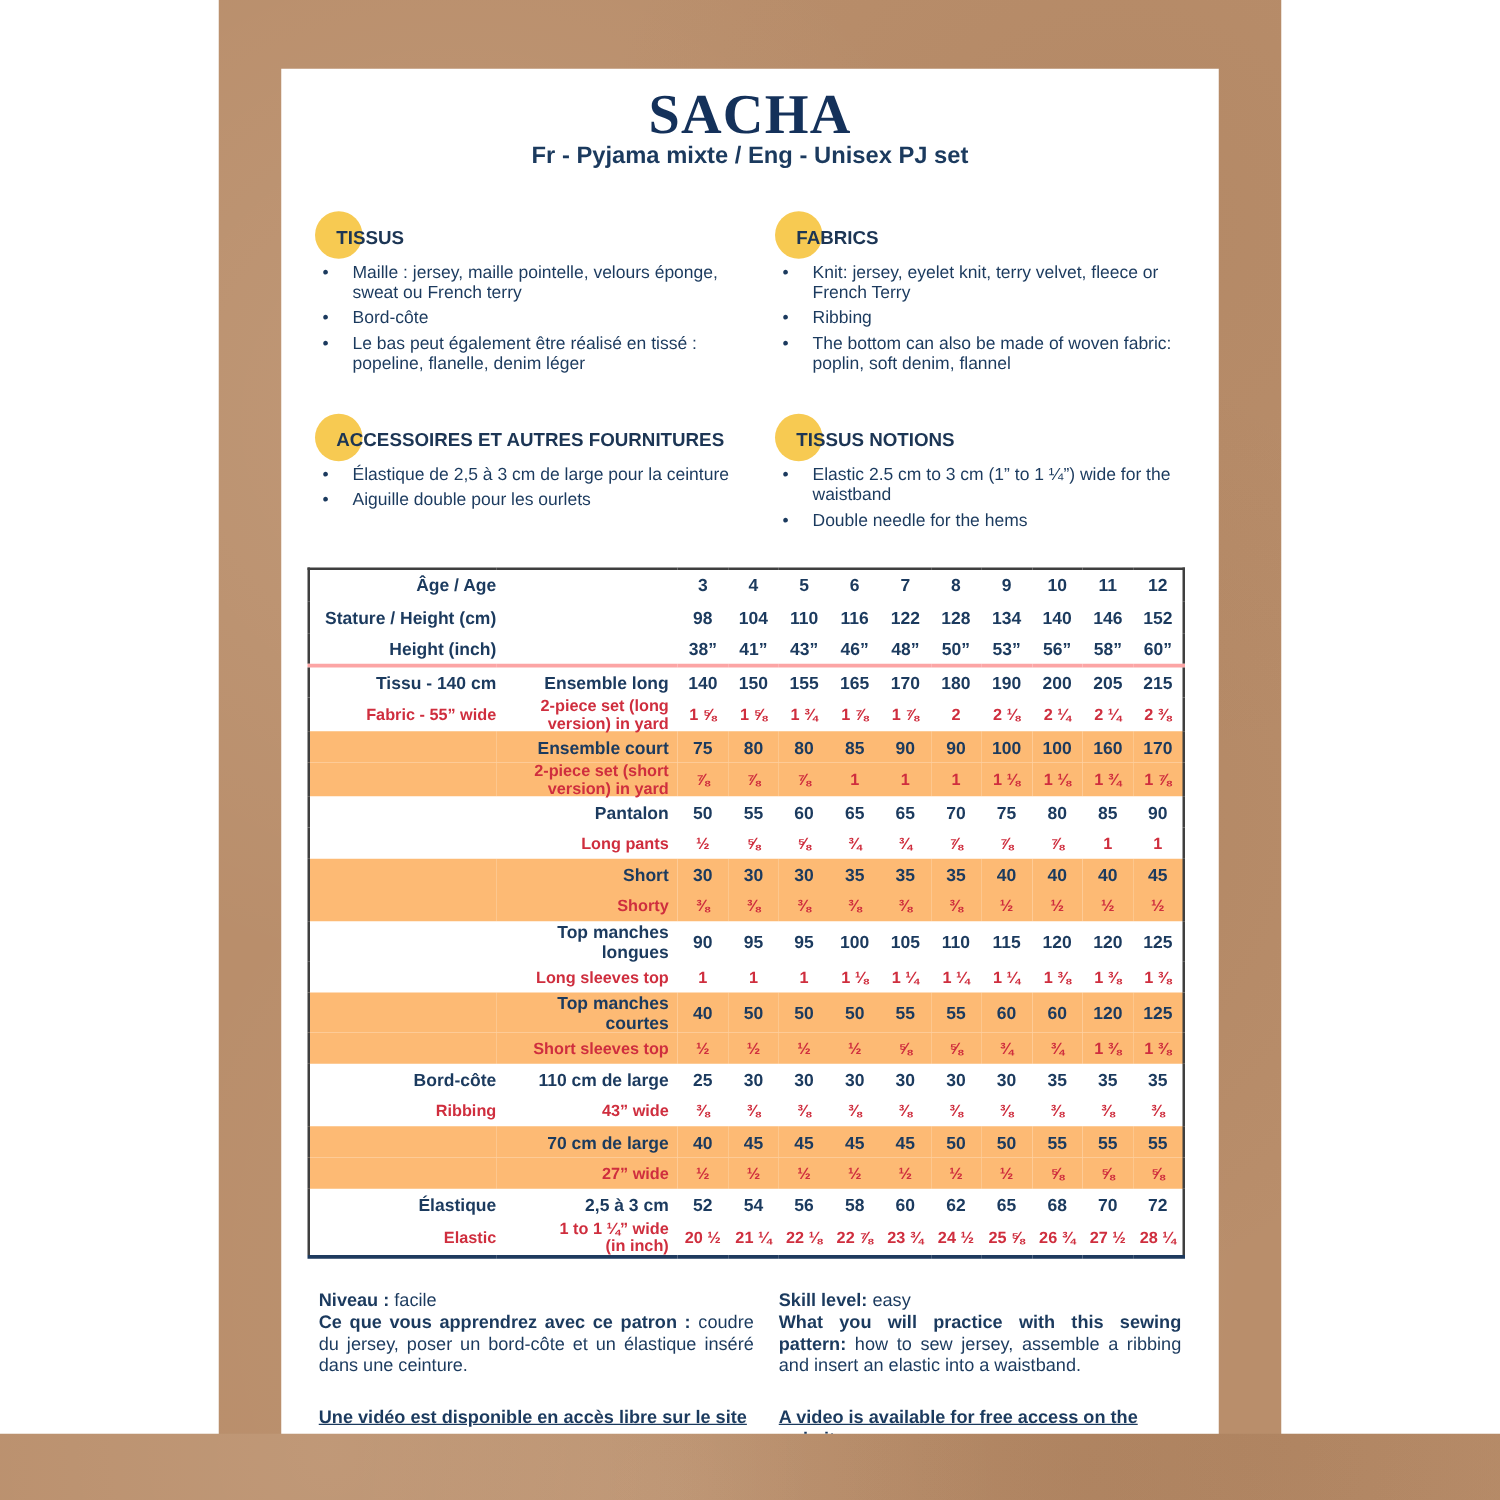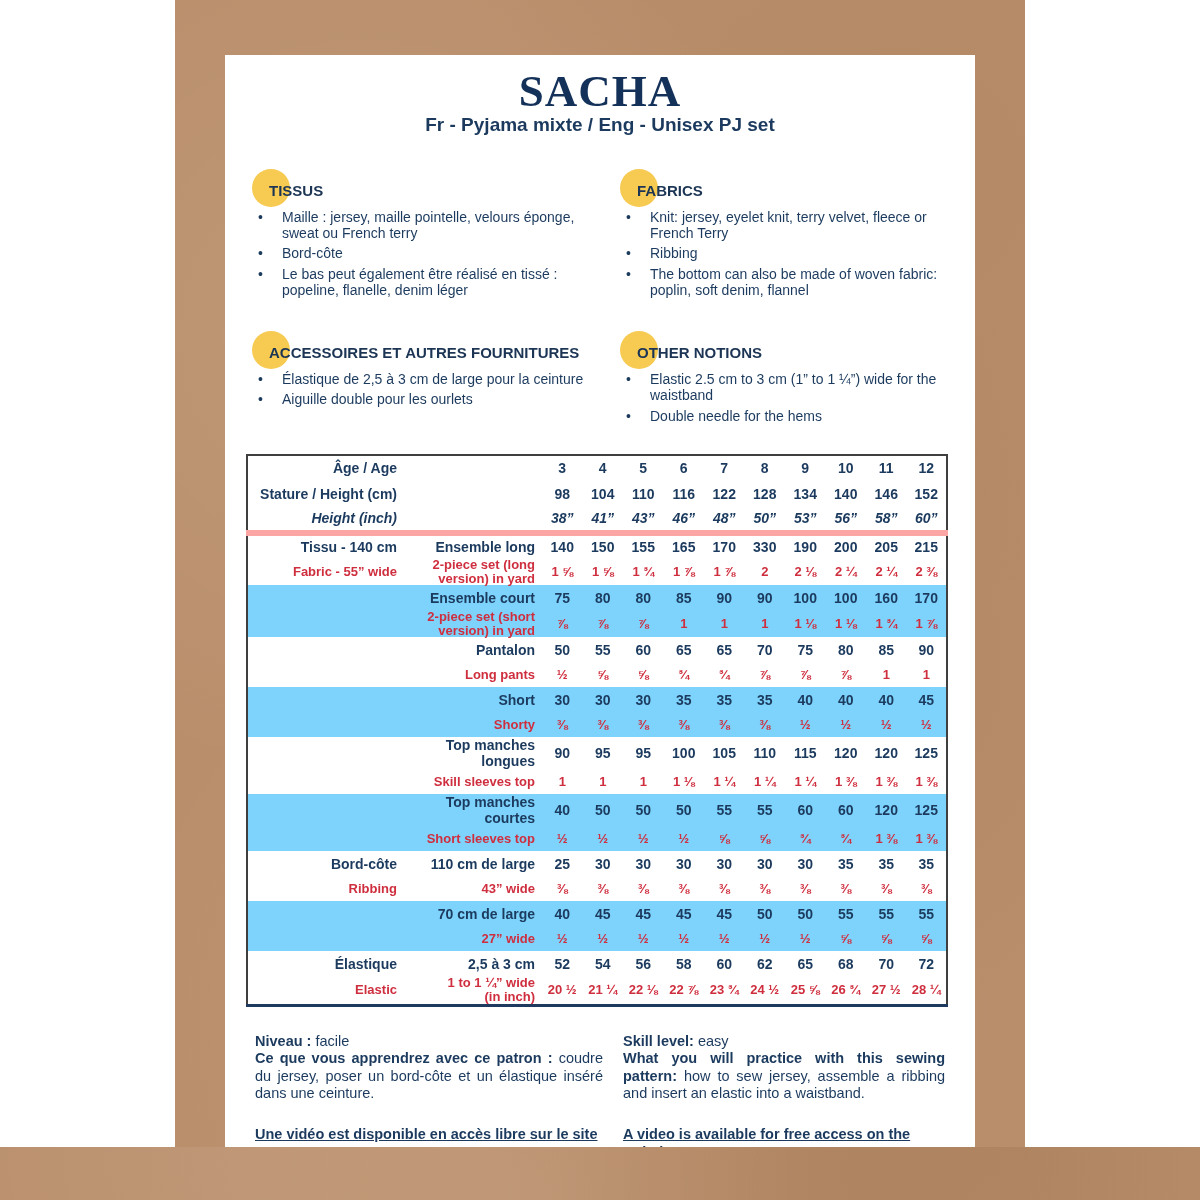--- a/index.html
+++ b/index.html
@@ -48,31 +48,31 @@
   ul.blist .dot{width:24px;flex:0 0 24px;text-align:left;padding-left:3px;}
   ul.blist .txt{flex:1;}
   table.size{
     border-collapse:collapse;table-layout:fixed;width:702px;
     margin:30px 0 0 -9px;border:2px solid #3f3f3f;
   }
   table.size th,table.size td{padding:0;}
   thead tr{height:26px;}
   thead th{color:#1b3a5e;font-size:14px;font-weight:bold;}
   th.hl{text-align:right;}
-  thead tr.last th{border-bottom:6px solid #fca5a5;font-style:italic;}
+  thead tr.last th{border-bottom:3px solid #fca5a5;}
   tbody tr{height:25px;}
   tbody td.v{text-align:center;font-weight:bold;font-size:14px;}
   tbody td.g{text-align:right;font-weight:bold;font-size:14px;}
   tbody td.l{text-align:right;padding-right:7px;font-weight:bold;font-size:14px;white-space:pre-line;}
   tr.en td{font-size:13px;line-height:1.05;}
   tr.en td.v{font-size:13px;}
   .fr{color:#1b3a5e;}
   .en-c, tr.en td.l, tr.en td.v{color:#cf2e3e;}
   td.g.en-c{color:#cf2e3e;}
-  tr.shade{background:#7dd3fc;}
+  tr.shade{background:#fdba74;}
   tbody tr.lastrow td{border-bottom:3px solid #1e3a5e;}
   .info{
     display:grid;grid-template-columns:348px 322px;column-gap:20px;
     margin-top:26px;font-size:14.5px;color:#1b3a5e;line-height:1.2;
   }
   .level{}
   .learn{margin:0 0 24px;text-align:justify;}
   .video{font-weight:bold;text-decoration:underline;}
   b{font-weight:bold;}
 </style>
@@ -129,21 +129,21 @@
             <span class="dot">•</span>
             <span class="txt">Élastique de 2,5 à 3 cm de large pour la ceinture</span>
           </li>
           <li>
             <span class="dot">•</span>
             <span class="txt">Aiguille double pour les ourlets</span>
           </li>
         </ul>
     </div>
     <div>
-      <div class="sec-heading"><span class="circle"></span><span>OTHER NOTIONS</span></div>
+      <div class="sec-heading"><span class="circle"></span><span>TISSUS NOTIONS</span></div>
       <ul class="blist">
           <li>
             <span class="dot">•</span>
             <span class="txt">Elastic 2.5 cm to 3 cm (1” to 1 ¼”) wide for the waistband</span>
           </li>
           <li>
             <span class="dot">•</span>
             <span class="txt">Double needle for the hems</span>
           </li>
         </ul>
@@ -211,21 +211,21 @@
       </thead>
     <tbody>
         <tr class="fr">
           <td class="g fr">Tissu - 140 cm</td>
           <td class="l fr">Ensemble long</td>
           <td class="v fr">140</td>
           <td class="v fr">150</td>
           <td class="v fr">155</td>
           <td class="v fr">165</td>
           <td class="v fr">170</td>
-          <td class="v fr">330</td>
+          <td class="v fr">180</td>
           <td class="v fr">190</td>
           <td class="v fr">200</td>
           <td class="v fr">205</td>
           <td class="v fr">215</td>
         </tr>
         <tr class="en">
           <td class="g en-c">Fabric - 55” wide</td>
           <td class="l ">2-piece set (long
 version) in yard</td>
           <td class="v ">1 ⅝</td>
@@ -333,21 +333,21 @@
           <td class="v fr">100</td>
           <td class="v fr">105</td>
           <td class="v fr">110</td>
           <td class="v fr">115</td>
           <td class="v fr">120</td>
           <td class="v fr">120</td>
           <td class="v fr">125</td>
         </tr>
         <tr class="en">
           <td class="g en-c"></td>
-          <td class="l ">Skill sleeves top</td>
+          <td class="l ">Long sleeves top</td>
           <td class="v ">1</td>
           <td class="v ">1</td>
           <td class="v ">1</td>
           <td class="v ">1 ⅛</td>
           <td class="v ">1 ¼</td>
           <td class="v ">1 ¼</td>
           <td class="v ">1 ¼</td>
           <td class="v ">1 ⅜</td>
           <td class="v ">1 ⅜</td>
           <td class="v ">1 ⅜</td>

